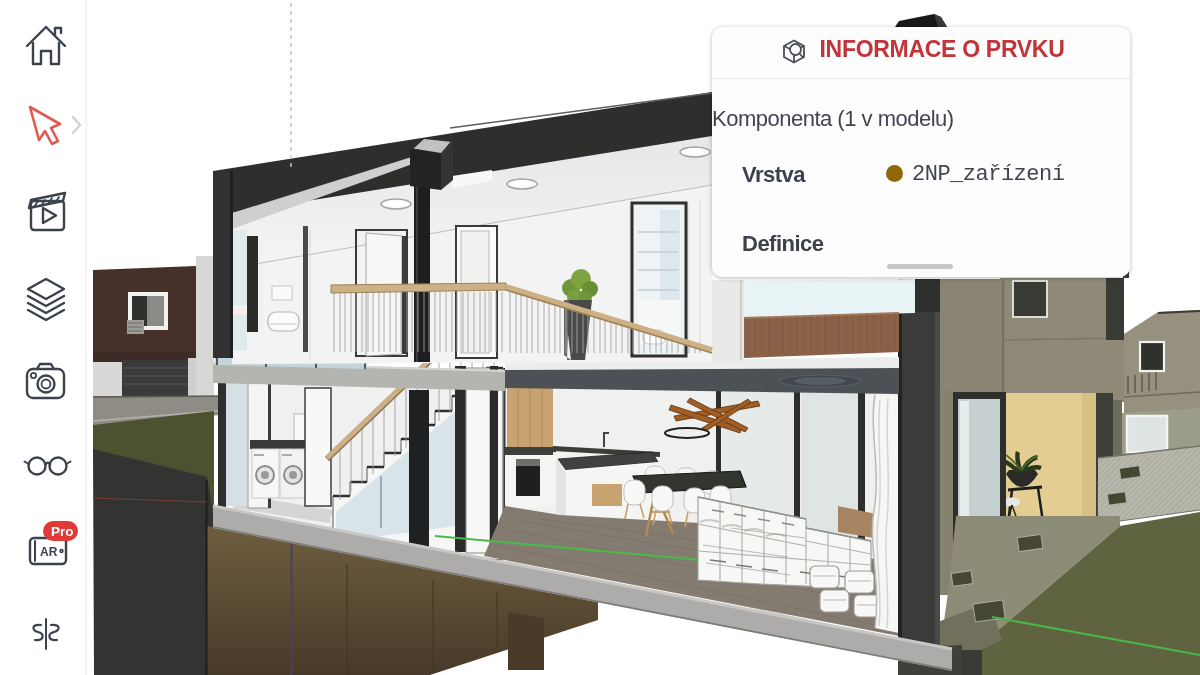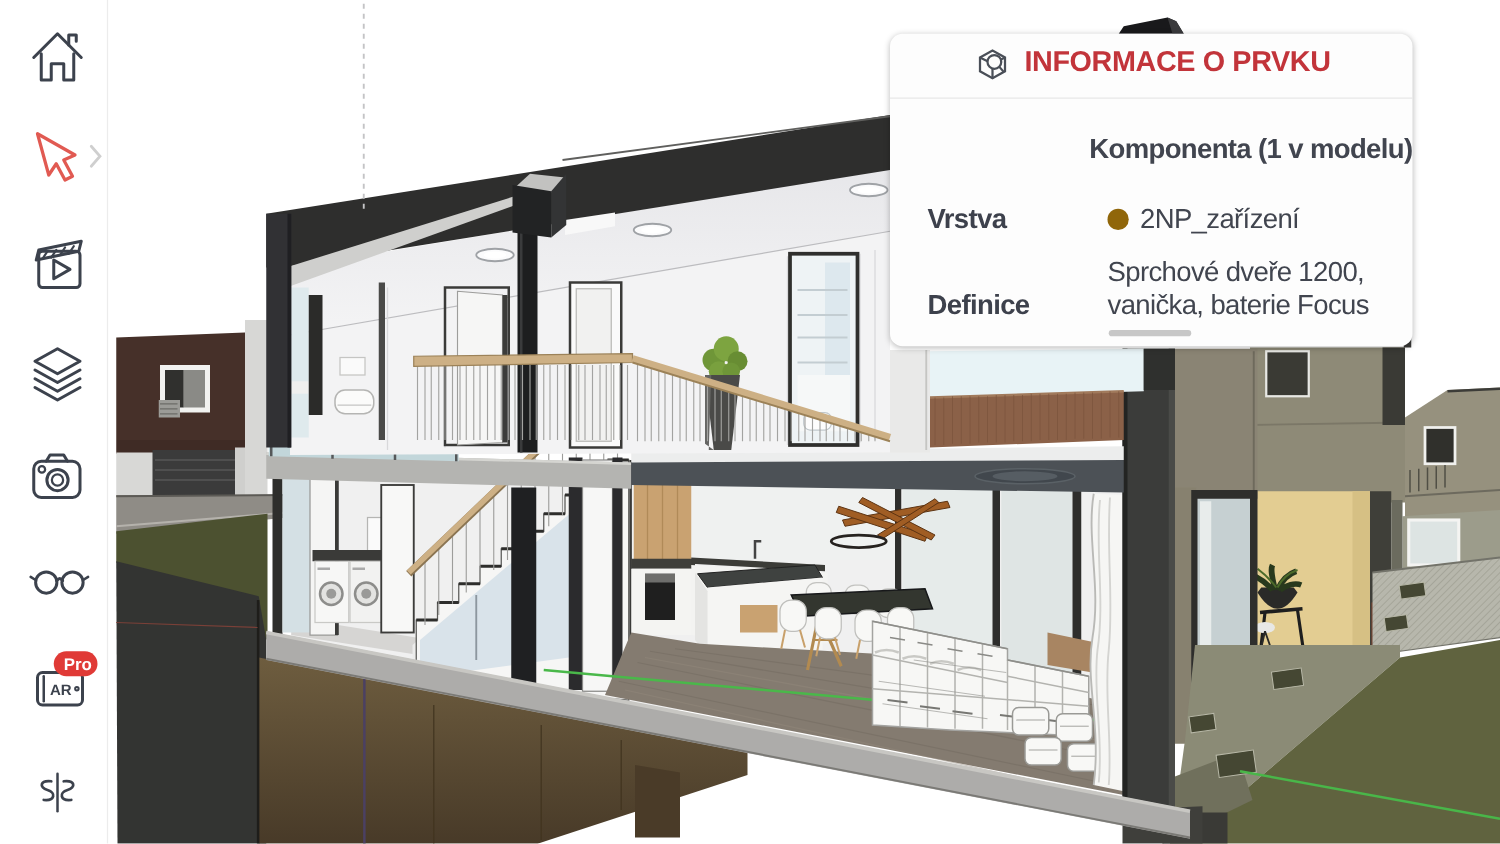--- a/index.html
+++ b/index.html
@@ -4,23 +4,23 @@
 <style>
   html,body{margin:0;padding:0;background:#fff;}
   .stage{position:relative;width:1200px;height:675px;overflow:hidden;background:#fff;
          font-family:"Liberation Sans", sans-serif;}
   svg.bg{position:absolute;left:0;top:0;display:block;}
   .panel{position:absolute;left:712px;top:27px;width:418px;height:250px;background:#fdfdfd;
          border-radius:10px;box-shadow:0 1px 5px rgba(0,0,0,.28);z-index:5;}
   .ph{position:absolute;left:0;top:0;width:100%;height:52px;display:flex;align-items:flex-start;justify-content:center;padding-top:9px;box-sizing:border-box;
       border-bottom:1px solid #e7e7e7;}
   .pt{color:#c2343a;font-size:23px;font-weight:bold;letter-spacing:-0.3px;margin-left:10px;}
-  .komp{position:absolute;left:0;top:79px;width:100%;text-align:right;font-size:22px;letter-spacing:-0.5px;color:#41454f;font-weight:bold;}
+  .komp{position:absolute;left:0;top:79px;width:100%;text-align:left;font-size:22px;letter-spacing:-0.5px;color:#41454f;}
   .lbl{position:absolute;left:30px;font-size:22px;letter-spacing:-0.5px;font-weight:bold;color:#3d414c;}
-  .val{position:absolute;left:174px;font-size:22px;letter-spacing:-0.5px;color:#41454f;}
+  .val{position:absolute;left:174px;font-size:22px;letter-spacing:-0.5px;color:#41454f;font-family:Liberation Mono, monospace;}
   .dot{display:inline-block;width:17px;height:17px;border-radius:50%;background:#90660a;
        vertical-align:-2px;margin-right:9px;}
   .sb{position:absolute;left:175px;top:237px;width:66px;height:5px;border-radius:3px;background:#c7c7c7;}
 </style>
 </head>
 <body>
 <div class="stage">
 <svg class="bg" width="1200" height="675" viewBox="0 0 1200 675">
 <rect x="0" y="0" width="1200" height="675" fill="#ffffff"></rect>
 <defs>
@@ -337,16 +337,15 @@
       <path d="M6,10 L16,15 L26,10 M16,15 L16,26.5"></path>
       <circle cx="17.5" cy="13.5" r="5.5" fill="#fdfdfd"></circle>
       <path d="M21.5,17.5 L25,21.5"></path>
     </svg>
     <span class="pt">INFORMACE O PRVKU</span>
   </div>
   <div class="komp">Komponenta (1 v modelu)</div>
   <div class="lbl" style="top:135px">Vrstva</div>
   <div class="val" style="top:135px"><span class="dot"></span>2NP_zařízení</div>
   <div class="lbl" style="top:204px">Definice</div>
-  <div class="val" style="top:178px;line-height:26px">Sprchové dveře 1200,<br>vanička, baterie Focus</div>
   <div class="sb"></div>
 </div>
 </div>
 
 </body></html>

